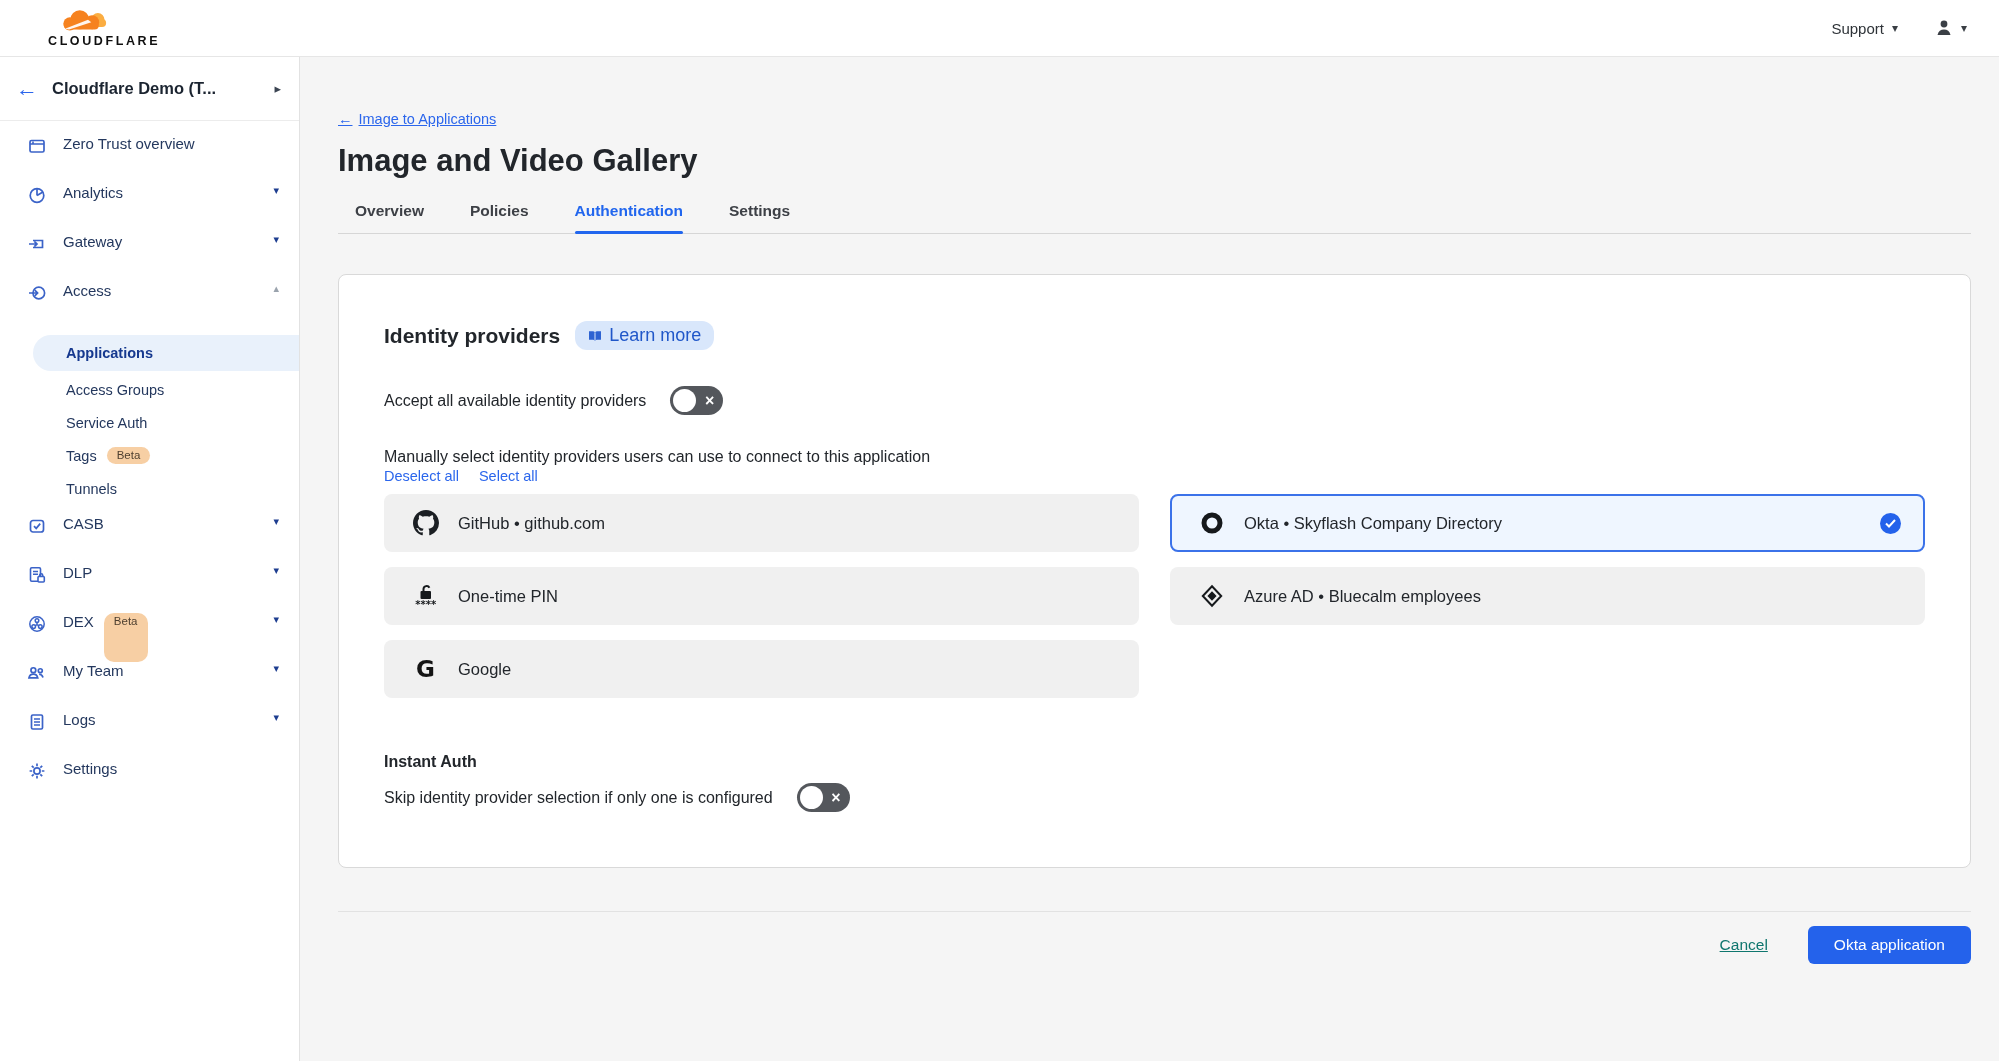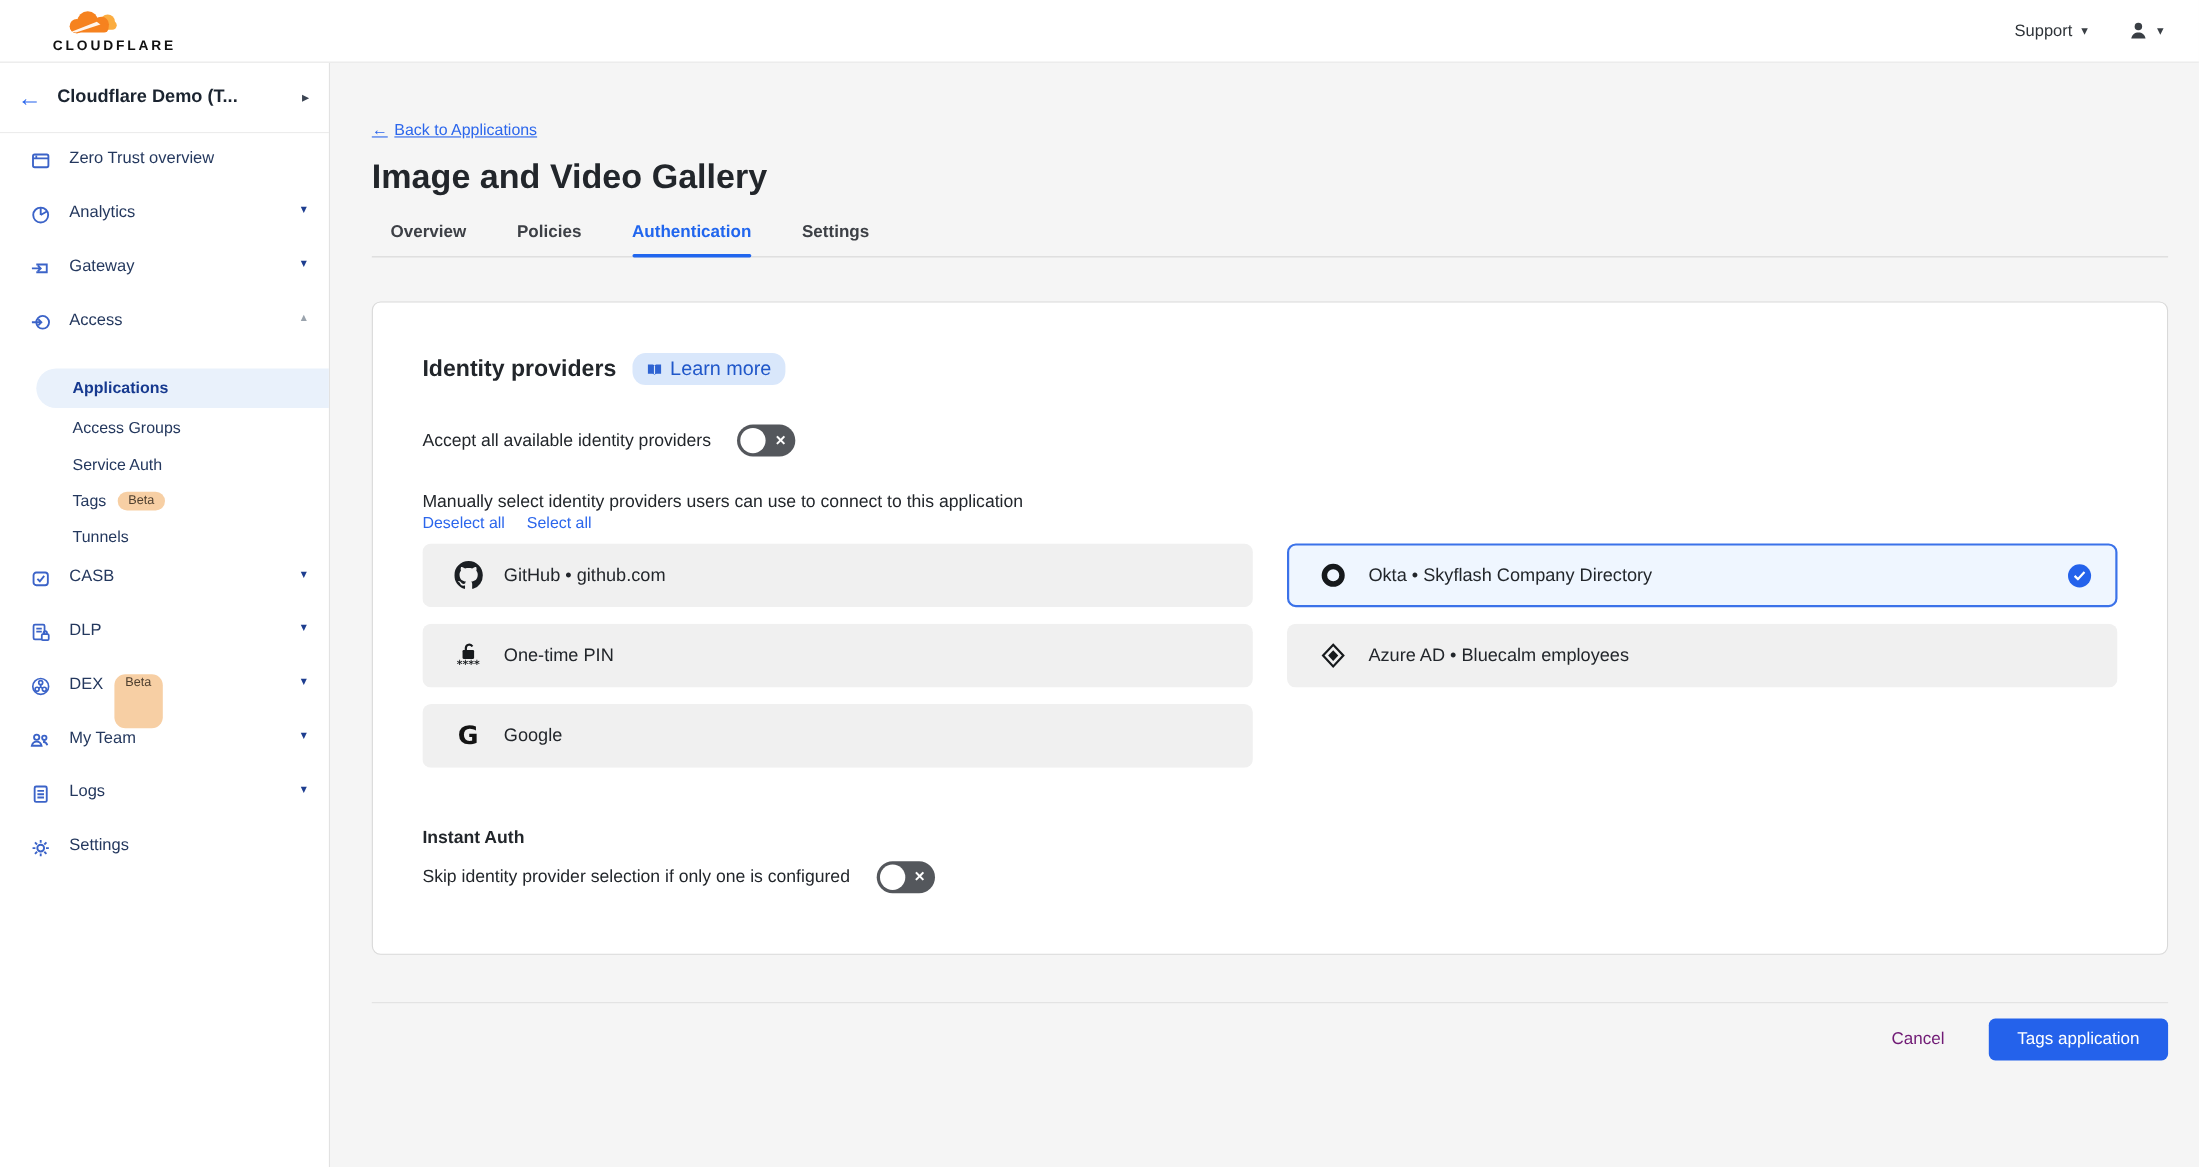--- a/index.html
+++ b/index.html
@@ -77,21 +77,21 @@
   .provider.selected { background:#eff6ff; border-color:#3b72e9; }
   .p-icon { width:27px; height:27px; flex:none; display:flex; align-items:center; justify-content:center; }
   .google-g { font-size:23px; font-weight:700; color:#141414; font-family:"DejaVu Sans", sans-serif; }
   .check { margin-left:auto; width:21px; height:21px; border-radius:50%; background:#2462eb; display:flex; align-items:center; justify-content:center; flex:none; }
   .instant-title { margin-top:55px; font-size:16px; font-weight:700; }
   .instant-row { margin-top:12px; }
 
   
   .footer-sep { margin-top:43px; border-top:1px solid #e2e2e2; }
   .footer { display:flex; align-items:center; justify-content:flex-end; gap:40px; height:66px; }
-  .cancel { color:#701a75; font-size:15.5px; cursor:pointer; }
+  .cancel { color:#0f766e; font-size:15.5px; cursor:pointer;text-decoration:underline; }
   .save-btn { background:#2462eb; color:#fff; font-size:15.5px; font-weight:500; padding:10px 26px; border-radius:6px; border:none; cursor:pointer; font-family:"Liberation Sans", sans-serif; }
 </style>
 </head>
 <body>
 
 <div class="header">
   <div class="brand">
     <svg width="86" height="28" viewBox="0 0 100 34">
       <circle cx="62" cy="13" r="8" fill="#FBAD41"></circle>
       <rect x="54" y="12" width="18" height="10" rx="5" fill="#FBAD41"></rect>
@@ -261,21 +261,21 @@
       <span class="nav-label">Settings</span>
     </div>
 
   </div>
 </div>
 
 <div class="main">
 
   <div class="back-link">
     <span>←</span>
-    <span>Back to Applications</span>
+    <span>Image to Applications</span>
   </div>
 
   <div class="page-title">Image and Video Gallery</div>
 
   <div class="tabs">
     <div class="tab">Overview</div>
     <div class="tab">Policies</div>
     <div class="tab active">Authentication</div>
     <div class="tab">Settings</div>
   </div>
@@ -370,16 +370,16 @@
         <span class="knob"></span>
         <span class="toggle-x">×</span>
       </span>
     </div>
 
   </div>
 
   <div class="footer-sep"></div>
   <div class="footer">
     <span class="cancel">Cancel</span>
-    <button class="save-btn">Tags application</button>
+    <button class="save-btn">Okta application</button>
   </div>
 
 </div>
 
 </body></html>

